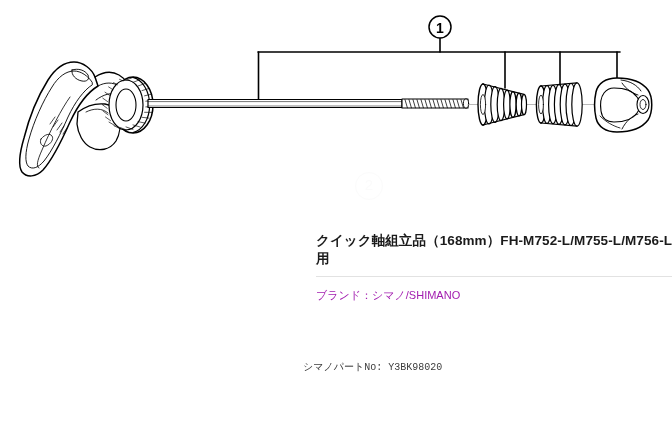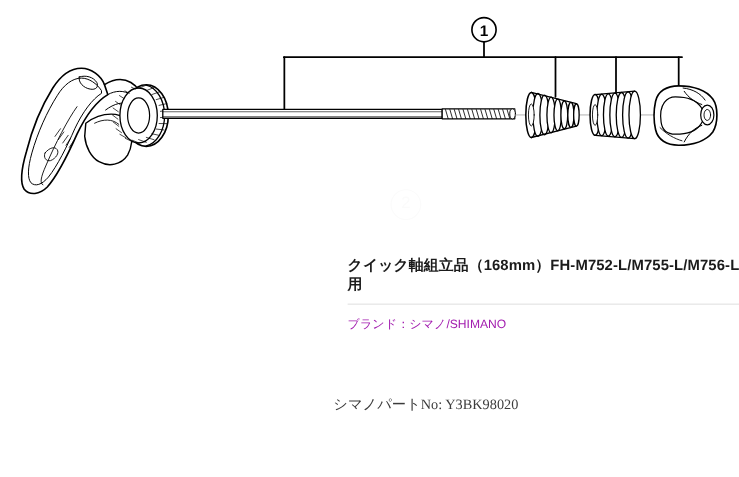--- a/index.html
+++ b/index.html
@@ -72,24 +72,24 @@
   }
 
   .code-block {
     position: absolute;
     left: 303px;
     top: 360px;
     width: 360px;
   }
   .code-line {
     margin: 0;
-    font-size: 13px;
+    font-size: 10px;
     line-height: 16px;
     color: #3b3b3b;
-    font-family: Liberation Serif, serif;
+    font-family: Liberation Mono, monospace;
     white-space: nowrap;
   }
 
   
   .watermark {
     position: absolute;
     left: 355px;
     top: 172px;
     width: 26px;
     height: 26px;

